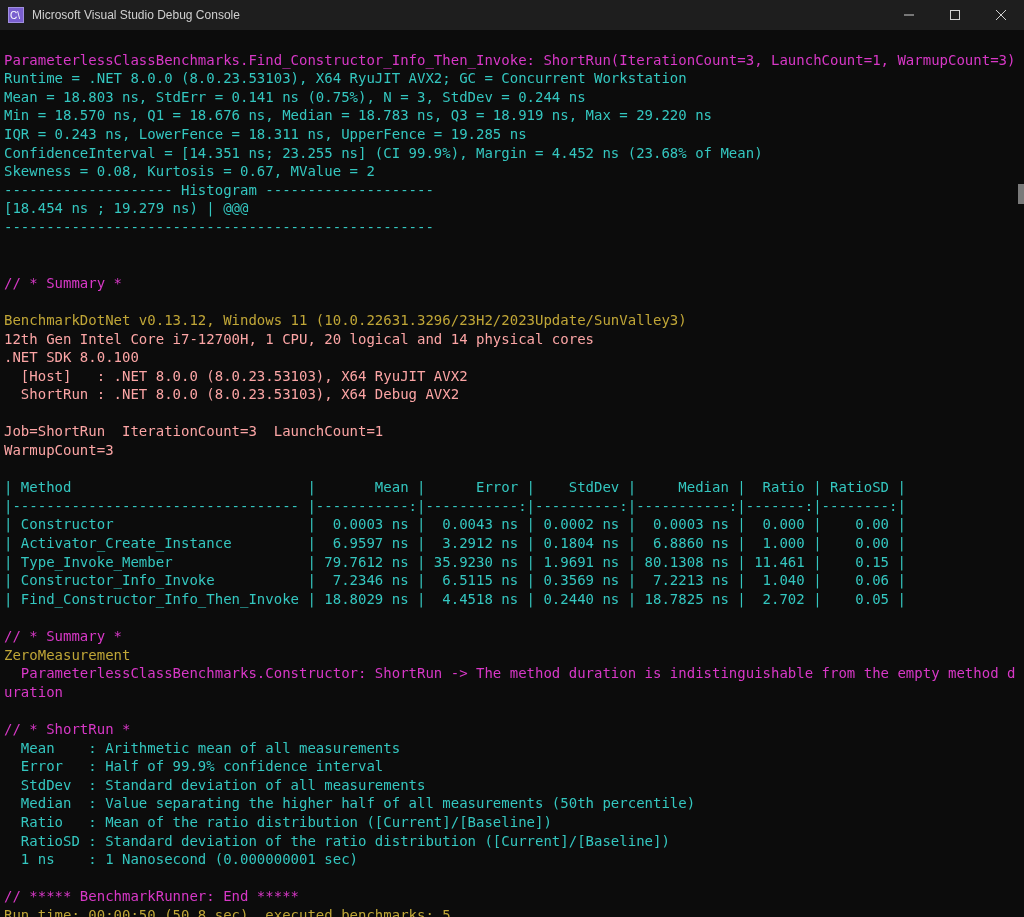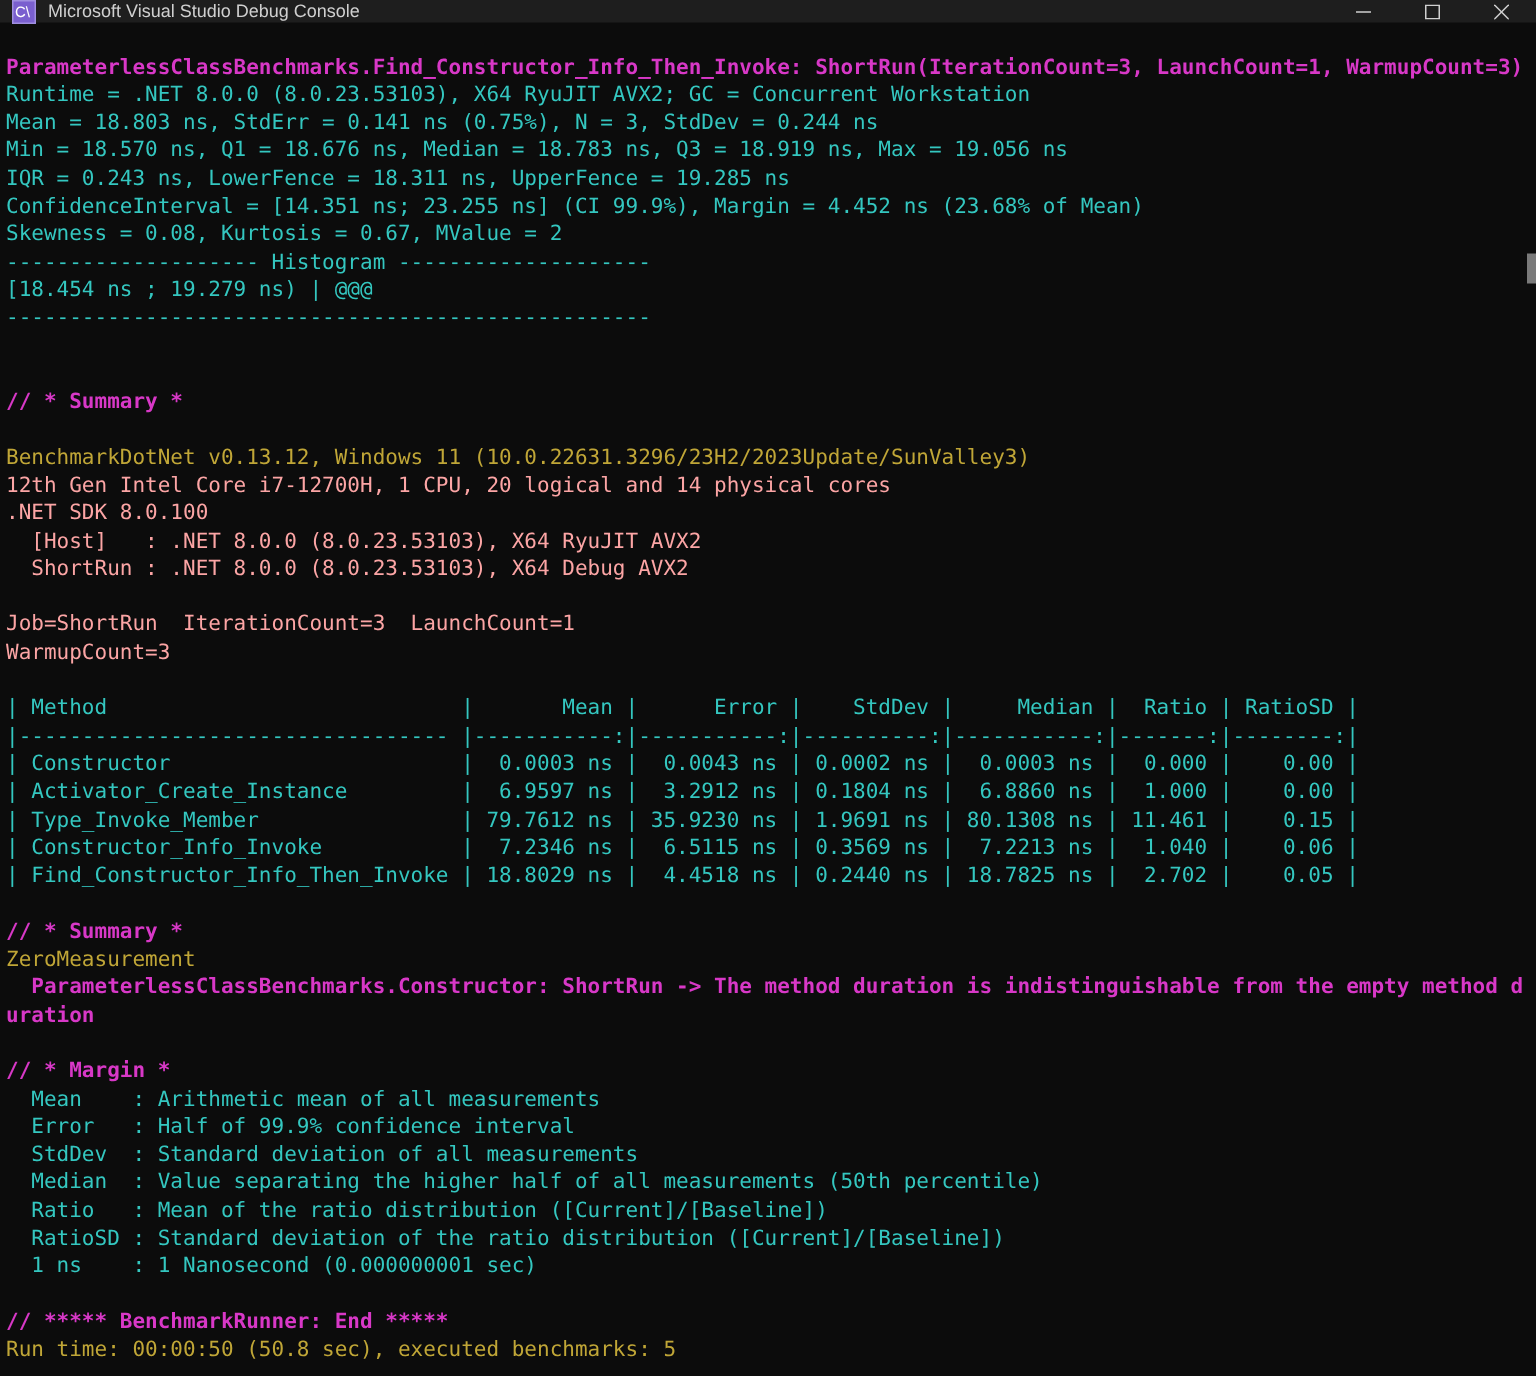--- a/index.html
+++ b/index.html
@@ -1,27 +1,27 @@
 <!DOCTYPE html>
 <html><head>
 <meta charset="utf-8">
 <style>
   * { margin:0; padding:0; box-sizing:border-box; }
   html,body { width:1024px; height:917px; background:#0c0c0c; font-family:Consolas,monospace; font-size:14px; line-height:18.6px; overflow:hidden; }
-  .titlebar { height:15px; background:#1e1e1e; display:flex; align-items:center; color:#d0d0d0; font-family:"Segoe UI",sans-serif; font-size:12px; }
+  .titlebar { height:30px; background:#1e1e1e; display:flex; align-items:center; color:#d0d0d0; font-family:"Segoe UI",sans-serif; font-size:12px; }
   .tb-icon { width:16px; height:16px; margin:0 8px; background:#7a5fcf; border:1px solid #a08fe0; position:relative; }
   .tb-icon::after { content:"C\\"; position:absolute; top:-1px; left:1px; font-size:10px; color:#fff; }
   .tb-title { flex:0 0 auto; }
   .tb-spacer { flex:1; }
   .win-btn { width:46px; height:30px; display:flex; align-items:center; justify-content:center; color:#d0d0d0; }
   .win-btn svg { width:10px; height:10px; }
   .console { padding:2px 4px; white-space:pre; position:relative; }
   .cyan { color:#34c7c0; }
   .darkcyan { color:#fca5a5; }
-  .magenta { color:#d838c7;font-weight:bold; }
+  .magenta { color:#d838c7; }
   .yellow { color:#c0a637; }
   .scrollthumb { position:absolute; right:0; top:154px; width:6px; height:20px; background:#7a7a7a; border-radius:0; }
 </style>
 </head>
 <body>
 
 <div class="titlebar">
   <div class="tb-icon"></div>
   <div class="tb-title">Microsoft Visual Studio Debug Console</div>
   <div class="tb-spacer"></div>
@@ -40,21 +40,21 @@
         <line x1="0" y1="0" x2="10" y2="10" stroke="#d0d0d0" stroke-width="1"></line>
         <line x1="10" y1="0" x2="0" y2="10" stroke="#d0d0d0" stroke-width="1"></line>
       </svg>
   </div>
 </div>
 
 <div class="console">
 <span class="magenta">ParameterlessClassBenchmarks.Find_Constructor_Info_Then_Invoke: ShortRun(IterationCount=3, LaunchCount=1, WarmupCount=3)</span>
 <span class="cyan">Runtime = .NET 8.0.0 (8.0.23.53103), X64 RyuJIT AVX2; GC = Concurrent Workstation</span>
 <span class="cyan">Mean = 18.803 ns, StdErr = 0.141 ns (0.75%), N = 3, StdDev = 0.244 ns</span>
-<span class="cyan">Min = 18.570 ns, Q1 = 18.676 ns, Median = 18.783 ns, Q3 = 18.919 ns, Max = 19.056 ns</span>
+<span class="cyan">Min = 18.570 ns, Q1 = 18.676 ns, Median = 18.783 ns, Q3 = 18.919 ns, Max = 29.220 ns</span>
 <span class="cyan">IQR = 0.243 ns, LowerFence = 18.311 ns, UpperFence = 19.285 ns</span>
 <span class="cyan">ConfidenceInterval = [14.351 ns; 23.255 ns] (CI 99.9%), Margin = 4.452 ns (23.68% of Mean)</span>
 <span class="cyan">Skewness = 0.08, Kurtosis = 0.67, MValue = 2</span>
 <span class="cyan">-------------------- Histogram --------------------</span>
 <span class="cyan">[18.454 ns ; 19.279 ns) | @@@</span>
 <span class="cyan">---------------------------------------------------</span>
 
 
 <span class="magenta">// * Summary *</span>
 
@@ -73,21 +73,21 @@
 <span class="cyan">| Activator_Create_Instance         |  6.9597 ns |  3.2912 ns | 0.1804 ns |  6.8860 ns |  1.000 |    0.00 |</span>
 <span class="cyan">| Type_Invoke_Member                | 79.7612 ns | 35.9230 ns | 1.9691 ns | 80.1308 ns | 11.461 |    0.15 |</span>
 <span class="cyan">| Constructor_Info_Invoke           |  7.2346 ns |  6.5115 ns | 0.3569 ns |  7.2213 ns |  1.040 |    0.06 |</span>
 <span class="cyan">| Find_Constructor_Info_Then_Invoke | 18.8029 ns |  4.4518 ns | 0.2440 ns | 18.7825 ns |  2.702 |    0.05 |</span>
 
 <span class="magenta">// * Summary *</span>
 <span class="yellow">ZeroMeasurement</span>
 <span class="magenta">  ParameterlessClassBenchmarks.Constructor: ShortRun -&gt; The method duration is indistinguishable from the empty method d</span>
 <span class="magenta">uration</span>
 
-<span class="magenta">// * Margin *</span>
+<span class="magenta">// * ShortRun *</span>
 <span class="cyan">  Mean    : Arithmetic mean of all measurements</span>
 <span class="cyan">  Error   : Half of 99.9% confidence interval</span>
 <span class="cyan">  StdDev  : Standard deviation of all measurements</span>
 <span class="cyan">  Median  : Value separating the higher half of all measurements (50th percentile)</span>
 <span class="cyan">  Ratio   : Mean of the ratio distribution ([Current]/[Baseline])</span>
 <span class="cyan">  RatioSD : Standard deviation of the ratio distribution ([Current]/[Baseline])</span>
 <span class="cyan">  1 ns    : 1 Nanosecond (0.000000001 sec)</span>
 
 <span class="magenta">// ***** BenchmarkRunner: End *****</span>
 <span class="yellow">Run time: 00:00:50 (50.8 sec), executed benchmarks: 5</span>

